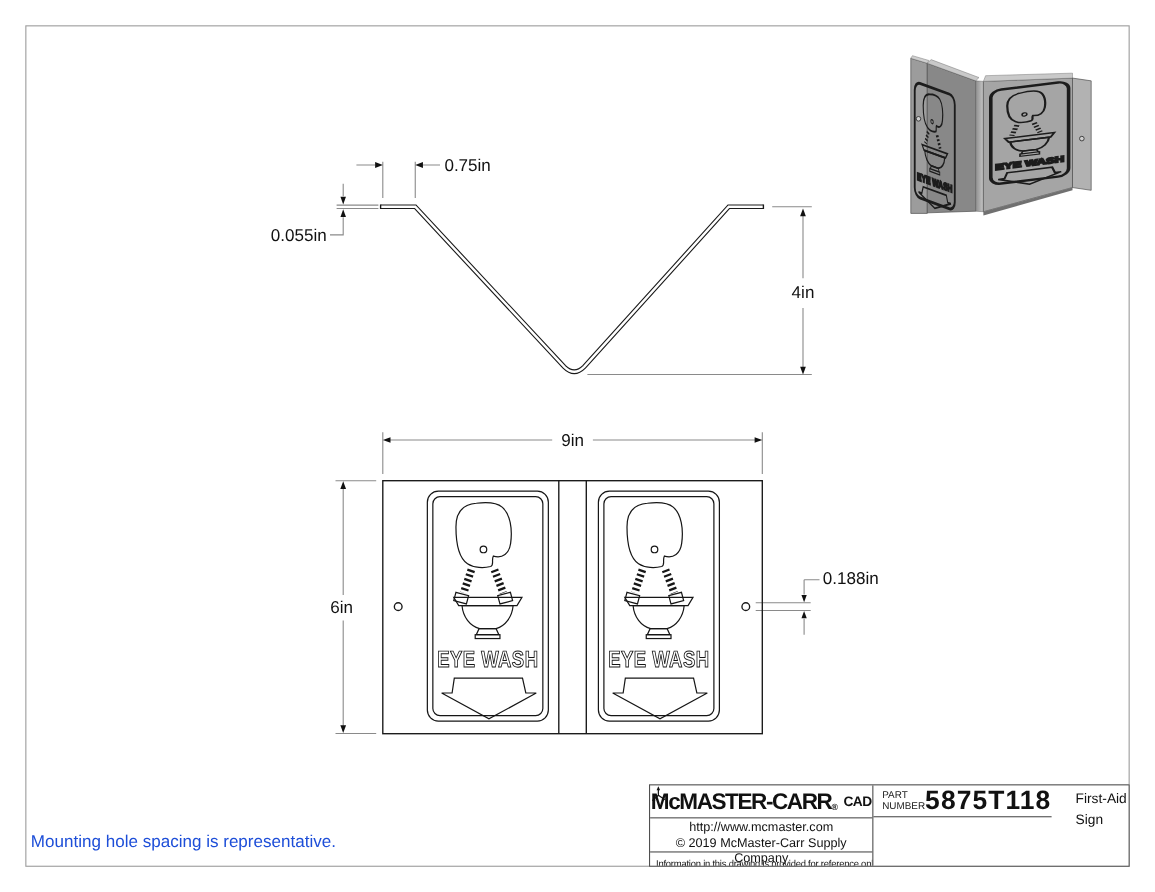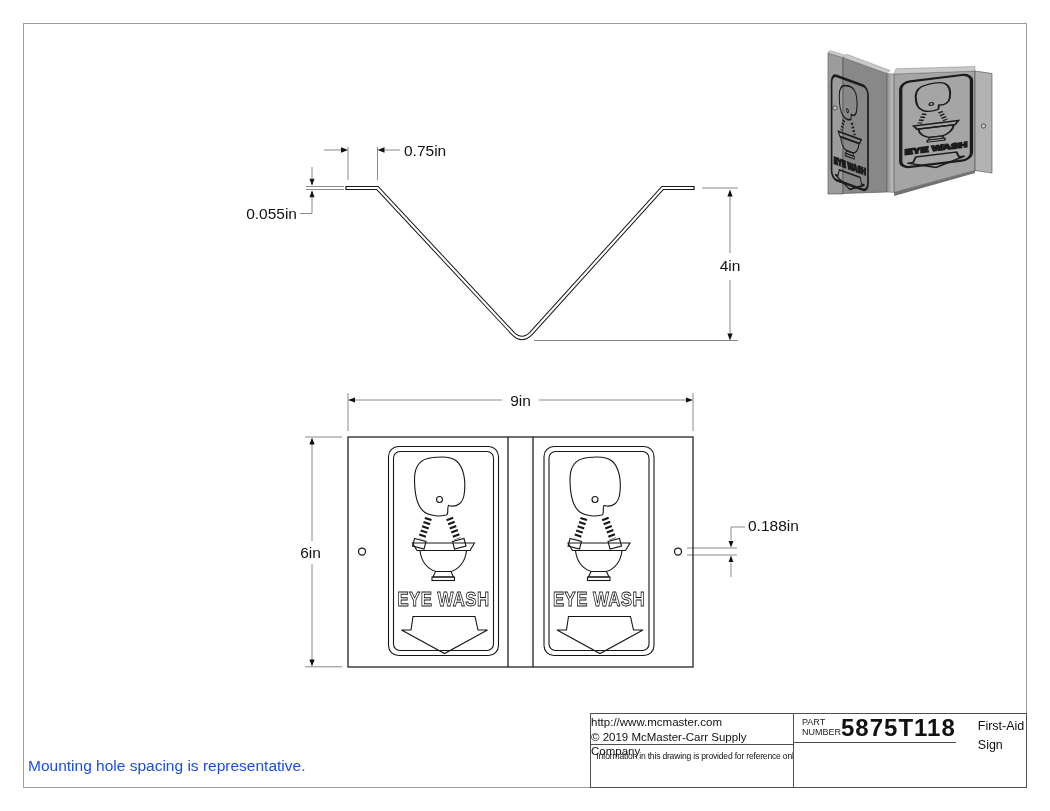--- a/index.html
+++ b/index.html
@@ -31,21 +31,21 @@
   
   .tb{position:absolute;left:590px;top:713px;width:437px;height:75px;
       box-sizing:border-box;border:1px solid #4f4f4f;display:flex;background:#fff;}
   .tb-left{width:202px;border-right:1px solid #4f4f4f;display:flex;flex-direction:column;}
   .tb-logo-row{height:29px;border-bottom:1px solid #4f4f4f;display:flex;
                align-items:center;justify-content:center;gap:2px;}
   .brand{font-size:20.5px;font-weight:bold;letter-spacing:-1.3px;white-space:nowrap;}
   .regmark{font-size:8px;vertical-align:-1px;letter-spacing:0;}
   .cadwrap{display:flex;align-items:center;margin-left:3px;}
   .cad-text{font-size:12.5px;font-weight:bold;letter-spacing:-0.5px;}
-  .tb-url-row{height:31px;border-bottom:1px solid #4f4f4f;
+  .tb-url-row{height:31px;border-bottom:1px solid #4f4f4f;text-align:center;
               font-size:11.5px;line-height:14.5px;padding-top:1px;box-sizing:border-box;}
   .tb-disc-row{flex:1;text-align:center;overflow:hidden;}
   .disc{display:inline-block;font-size:9px;letter-spacing:-0.2px;white-space:nowrap;
         transform:scaleX(0.95);transform-origin:50% 50%;line-height:12px;}
   .tb-right{flex:1;display:flex;flex-direction:row;gap:22px;}
   .tb-part-row{height:29px;border-bottom:1px solid #4f4f4f;display:flex;box-sizing:border-box;}
   .part-label{font-size:9px;line-height:9.5px;padding:4px 0 0 8px;color:#222;}
   .part-number{flex:1;text-align:left;font-size:24px;font-weight:bold;
                letter-spacing:1px;padding-top:0px;}
   .tb-product{flex:1;font-size:12.5px;line-height:19px;padding-top:3px;}
@@ -175,20 +175,32 @@
     <text class="iew" x="28" y="81" textLength="46" lengthAdjust="spacingAndGlyphs">EYE WASH</text>
     <path d="M13,85 H43 L44.8,90.5 H49 L28,99 L7,90.5 H11.2 Z"></path>
   </g>
   <use href="#iso-gfx" transform="translate(27,19) skewY(20) scale(0.70,1.12) translate(-80,-39) scale(0.7353,1.087) skewY(7) translate(0,0)"></use>
 </svg>
 
 <div class="note">Mounting hole spacing is representative.</div>
 
 <div class="tb">
   <div class="tb-left">
+    <div class="tb-logo-row">
+      <span class="brand"><span>McMASTER-CARR</span><span class="regmark">®</span></span>
+      <span class="cadwrap">
+        <svg width="15" height="17" viewBox="0 0 15 17">
+          <path d="M7.5,9 V3.2 M7.5,9 L3,13 M7.5,9 L12.2,12.2" stroke="#111" stroke-width="1.1" fill="none"></path>
+          <polygon points="7.5,0.8 5.9,4.4 9.1,4.4" fill="#111"></polygon>
+          <polygon points="1.6,14.2 5.1,13.6 3.2,10.9" fill="#111"></polygon>
+          <polygon points="13.8,13.3 10.4,13.5 11.9,10.6" fill="#111"></polygon>
+        </svg>
+        <span class="cad-text">CAD</span>
+      </span>
+    </div>
     <div class="tb-url-row">
       <div>http://www.mcmaster.com</div>
       <div>© 2019 McMaster-Carr Supply Company</div>
     </div>
     <div class="tb-disc-row">
       <span class="disc">Information in this drawing is provided for reference only.</span>
     </div>
   </div>
   <div class="tb-right">
     <div class="tb-part-row">

